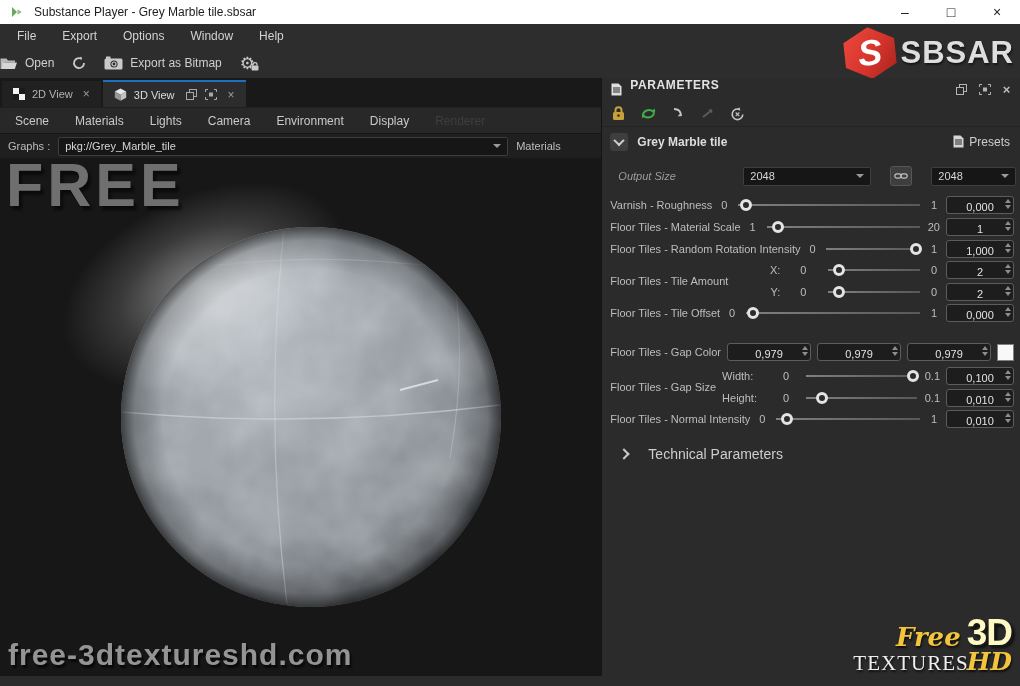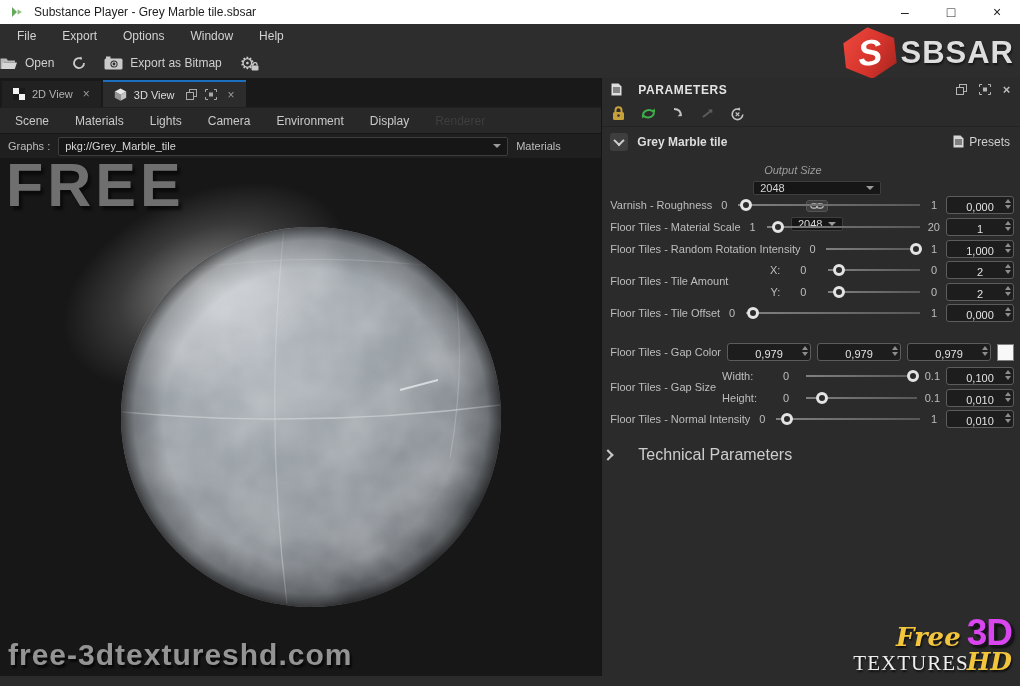--- a/index.html
+++ b/index.html
@@ -43,31 +43,31 @@
   .caret{width:0;height:0;border-left:4px solid transparent;border-right:4px solid transparent;border-top:4px solid #9a9a9a;}
   .graphcombo{width:436px;}
   
   .viewport{flex:1;position:relative;background:#171717;overflow:hidden;}
   .freemark{position:absolute;top:-8px;left:6px;font-size:61px;font-weight:bold;color:#6f6f6f;letter-spacing:4px;
             text-shadow:3px 4px 3px rgba(0,0,0,.55);}
   .urlmark{position:absolute;bottom:4px;left:8px;font-size:30px;font-weight:bold;color:#949494;
            text-shadow:2px 3px 2px rgba(0,0,0,.65);letter-spacing:1px;}
   
   .panel{flex:1;background:#2b2b2b;position:relative;font-size:11px;color:#b9b9b9;display:flex;flex-direction:column;}
-  .panelhead{height:23px;display:flex;align-items:center;gap:16px;padding:0 9px;font-weight:bold;font-size:12px;color:#e3e3e3;letter-spacing:.6px;}
+  .panelhead{height:23px;display:flex;gap:8px;padding:0 9px;font-weight:bold;font-size:12px;color:#e3e3e3;letter-spacing:.6px;}
   .phicons{margin-left:auto;display:flex;gap:12px;align-items:center;color:#bdbdbd;}
   .ptools{height:25px;display:flex;align-items:center;gap:15px;padding:0 10px;border-bottom:1px solid #232323;}
   .dim{opacity:.3;}
   .sectionrow{height:29px;display:flex;align-items:center;gap:9px;padding:0 8px;}
   .chevbox{width:18px;height:18px;background:#3e3e3e;border-radius:3px;display:flex;align-items:center;justify-content:center;}
   .chev-d{width:6px;height:6px;border-right:2px solid #cfcfcf;border-bottom:2px solid #cfcfcf;transform:rotate(45deg) translate(-1px,-1px);}
   .chev-r{width:6px;height:6px;border-right:2px solid #c9c9c9;border-top:2px solid #c9c9c9;transform:rotate(45deg);}
   .sectitle{font-weight:bold;font-size:12px;color:#dedede;}
   .presets{margin-left:auto;display:flex;align-items:center;gap:5px;color:#cfcfcf;font-size:12px;padding-right:2px;}
-  .outputrow{height:24px;display:flex;align-items:center;gap:5px;padding:0 4px 0 16px;margin-top:8px;flex-direction:column;}
+  .outputrow{height:24px;display:flex;align-items:center;gap:19px;padding:0 4px 0 16px;margin-top:8px;}
   .outlabel{font-style:italic;color:#9d9d9d;width:106px;}
   .outcombo1{width:114px;}
   .outcombo2{flex:1;}
   .linkbtn{width:20px;height:18px;background:#3e3e3e;border:1px solid #555;border-radius:3px;display:flex;align-items:center;justify-content:center;}
   .params{padding:6px 4px 0 8px;display:flex;flex-direction:column;}
   .prow{min-height:22px;display:flex;align-items:center;gap:6px;padding-right:2px;}
   .plabel{white-space:nowrap;color:#bdbdbd;}
   .pmin,.pmax{min-width:12px;text-align:center;color:#bdbdbd;}
   .sl{flex:1;position:relative;height:14px;min-width:26px;}
   .track{position:absolute;left:2px;right:2px;top:6px;height:2px;background:linear-gradient(to right,#808080,#585858);}
@@ -76,26 +76,26 @@
   .spin .val{flex:1;text-align:center;color:#e2e2e2;font-size:11px;overflow:hidden;white-space:nowrap;}
   .spin-ar{position:absolute;right:2px;top:2px;display:flex;flex-direction:column;gap:2px;}
   .ar-up{width:0;height:0;border-left:3px solid transparent;border-right:3px solid transparent;border-bottom:4px solid #8d8d8d;}
   .ar-dn{width:0;height:0;border-left:3px solid transparent;border-right:3px solid transparent;border-top:4px solid #8d8d8d;}
   .dual{align-items:center;}
   .subcol{flex:1;display:flex;flex-direction:column;gap:2px;}
   .subrow{display:flex;align-items:center;gap:6px;height:20px;}
   .sublab{width:46px;color:#bdbdbd;}
   .cspin{width:84px;}
   .swatch{width:17px;height:17px;border:1px solid #808080;box-sizing:border-box;flex:none;}
-  .techrow{display:flex;align-items:center;gap:26px;padding:16px 2px;color:#cdcdcd;font-size:16px;}
+  .techrow{display:flex;align-items:center;gap:20px;padding:16px 18px;color:#cdcdcd;font-size:14px;}
   
   .hdlogo{position:absolute;right:8px;bottom:2px;text-align:right;line-height:.95;}
   .hdlogo .l1{display:flex;align-items:flex-end;justify-content:flex-end;gap:6px;}
   .lg-free{font-family:"DejaVu Serif",serif;font-style:italic;font-weight:bold;font-size:26px;color:#f2c53d;text-shadow:1px 2px 2px rgba(0,0,0,.7);}
-  .lg-3d{font-size:37px;font-weight:bold;color:#d946ef;text-shadow:2px 2px 0 #16161a,3px 3px 3px rgba(0,0,0,.8);letter-spacing:-1px;}
+  .lg-3d{font-size:37px;font-weight:bold;color:#fef9c3;text-shadow:2px 2px 0 #16161a,3px 3px 3px rgba(0,0,0,.8);letter-spacing:-1px;}
   .lg-tex{font-family:"Liberation Serif",serif;font-size:21px;color:#efefef;letter-spacing:1px;text-shadow:1px 2px 2px rgba(0,0,0,.7);}
   .lg-hd{font-family:"DejaVu Serif",serif;font-style:italic;font-weight:bold;font-size:25px;color:#f2c53d;text-shadow:1px 2px 2px rgba(0,0,0,.7);margin-left:-2px;}
   .icn{display:inline-flex;align-items:center;justify-content:center;flex:none;}
   .gearwrap{position:relative;font-size:17px;color:#c9c9c9;}
   .gearlock{position:absolute;right:-4px;bottom:-2px;}
 </style>
 </head>
 <body>
 
 <div class="app">

